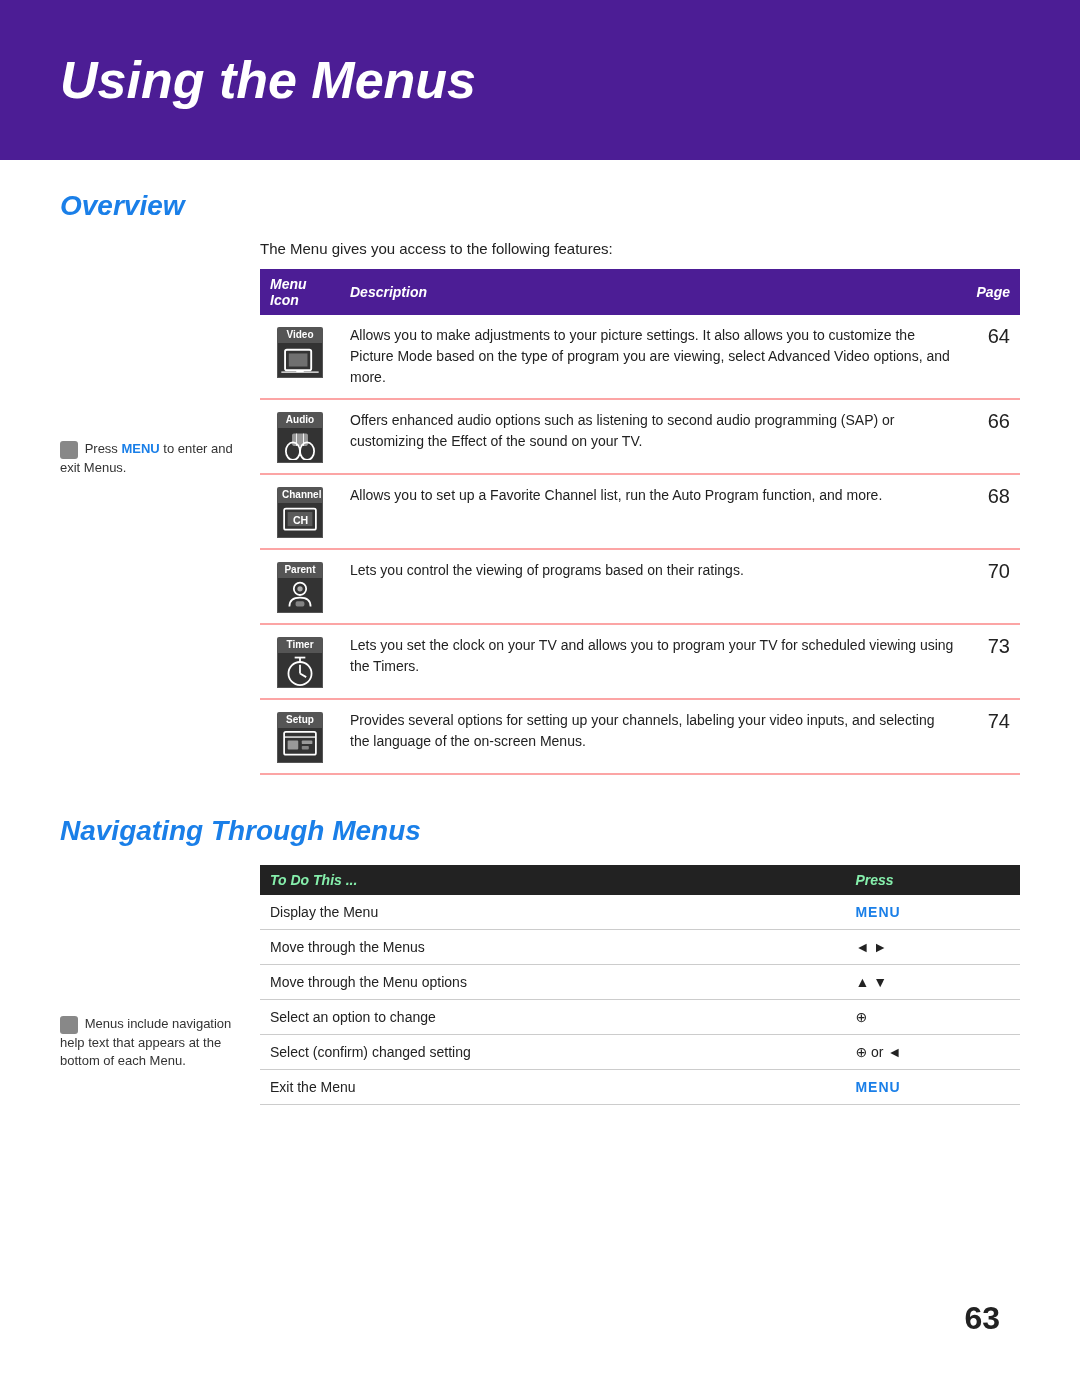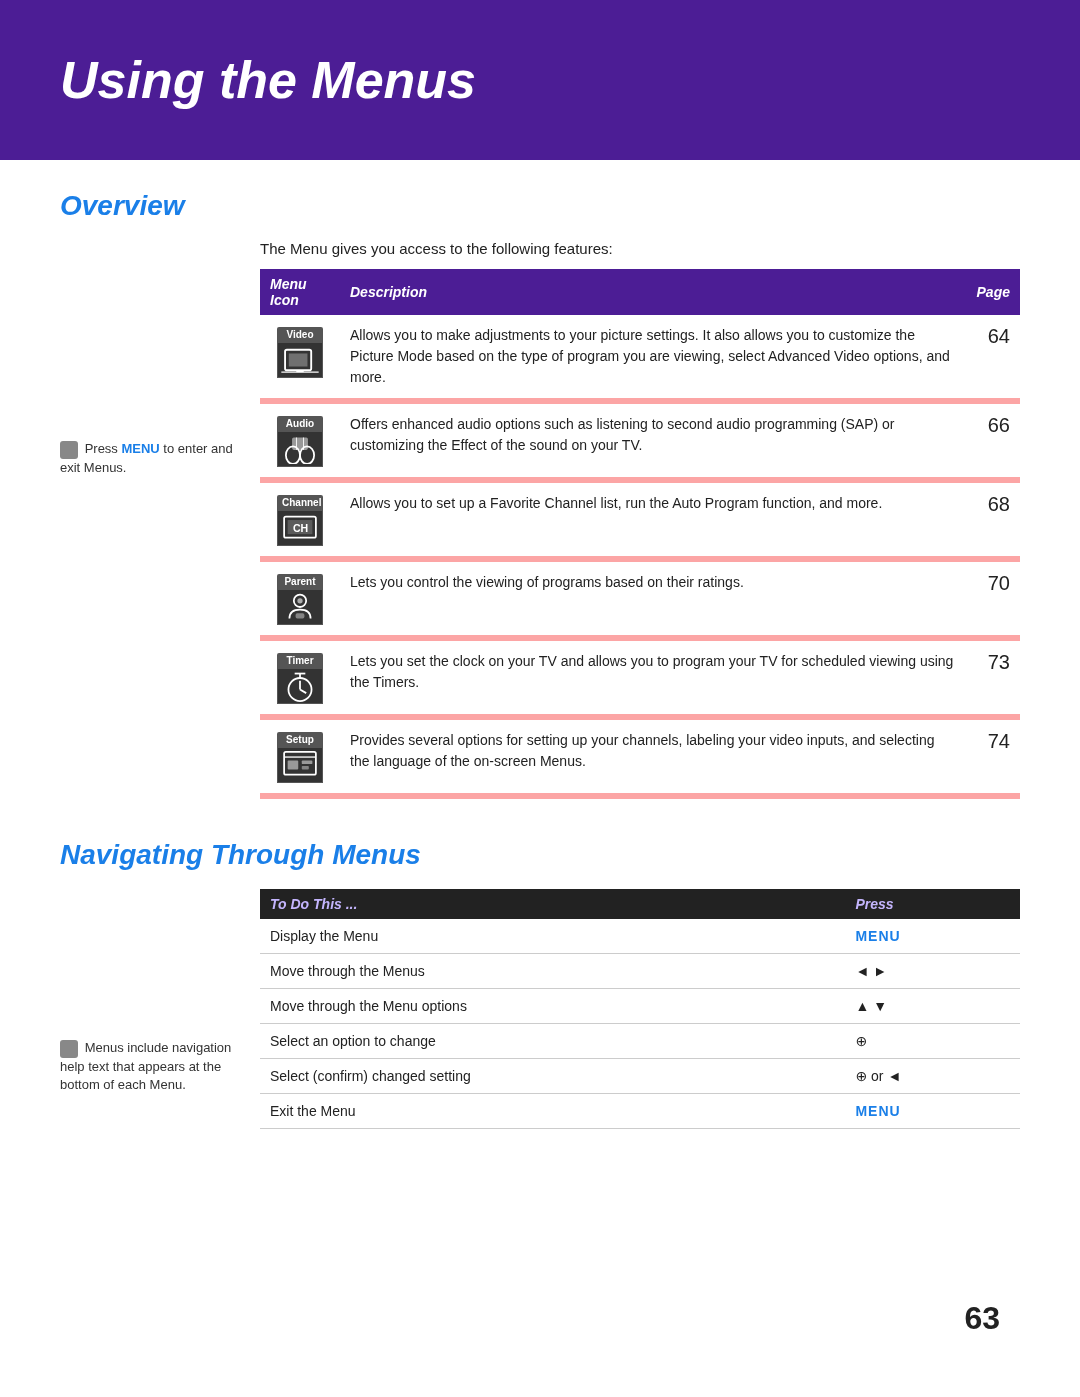--- a/index.html
+++ b/index.html
@@ -96,21 +96,21 @@
       font-weight: bold;
       font-style: italic;
       font-size: 14px;
     }
 
     .menu-table thead th.page-col {
       text-align: right;
     }
 
     .menu-table tbody tr {
-      border-bottom: 6px solid #fca5a5;
+      border-bottom: 2px solid #fca5a5;
     }
 
     .menu-table tbody td {
       padding: 10px 10px;
       vertical-align: top;
     }
 
     .icon-cell {
       width: 80px;
       text-align: center;
@@ -184,21 +184,21 @@
     }
 
     .nav-table {
       width: 100%;
       border-collapse: collapse;
       font-size: 14px;
     }
 
     .nav-table thead tr {
       background: #222;
-      color: #c4b5fd;
+      color: #86efac;
     }
 
     .nav-table thead th {
       padding: 7px 10px;
       text-align: left;
       font-weight: bold;
       font-style: italic;
       font-size: 14px;
     }
 

